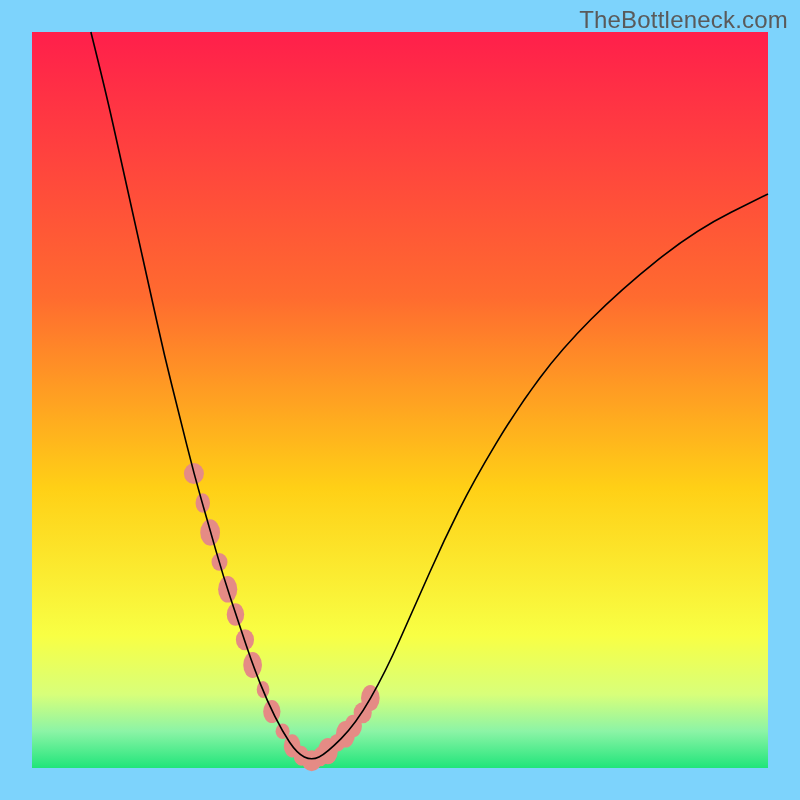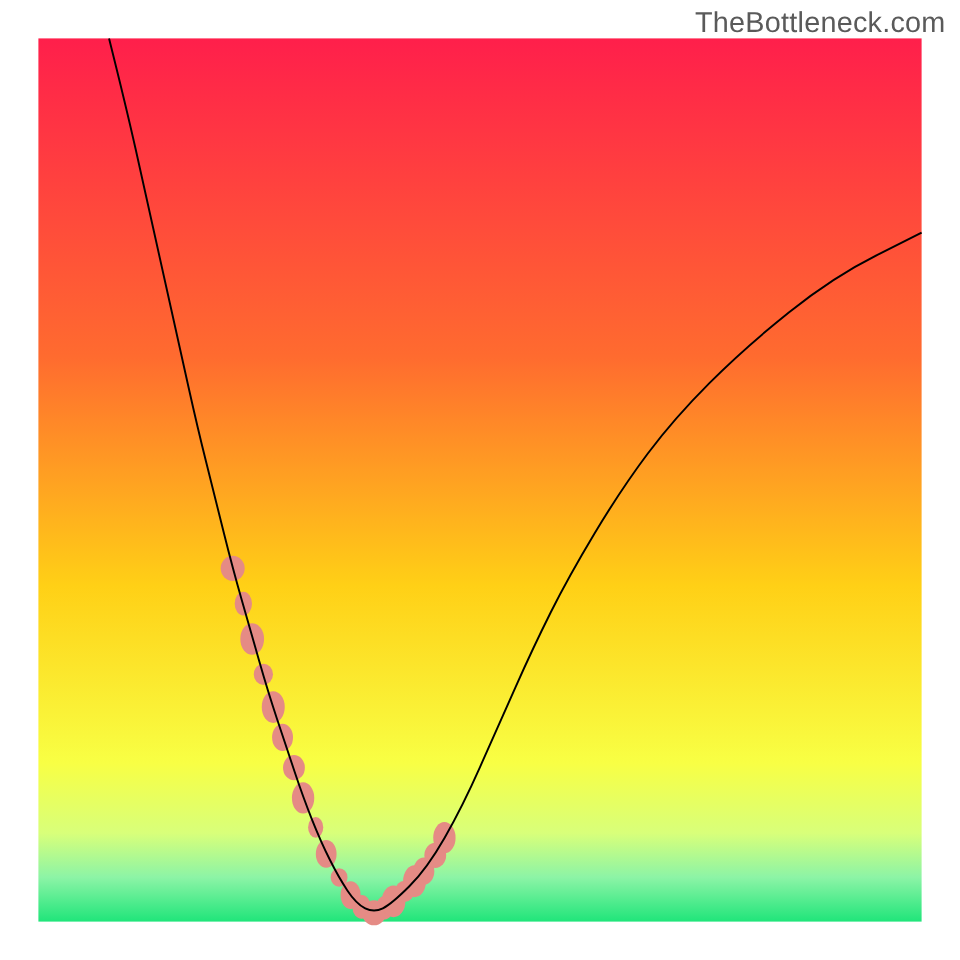--- a/index.html
+++ b/index.html
@@ -10,21 +10,21 @@
     overflow: hidden;
     background: #000;
     font-family: Arial, Helvetica, sans-serif;
   }
   .frame {
     position: absolute;
     left: 0;
     top: 0;
     width: 800px;
     height: 800px;
-    background: #ffffff;
+    background: #7dd3fc;
   }
   .plot {
     position: absolute;
     left: 32px;
     top: 32px;
     width: 736px;
     height: 736px;
     background: linear-gradient(
       to bottom,
       var(--c0) 0%,

